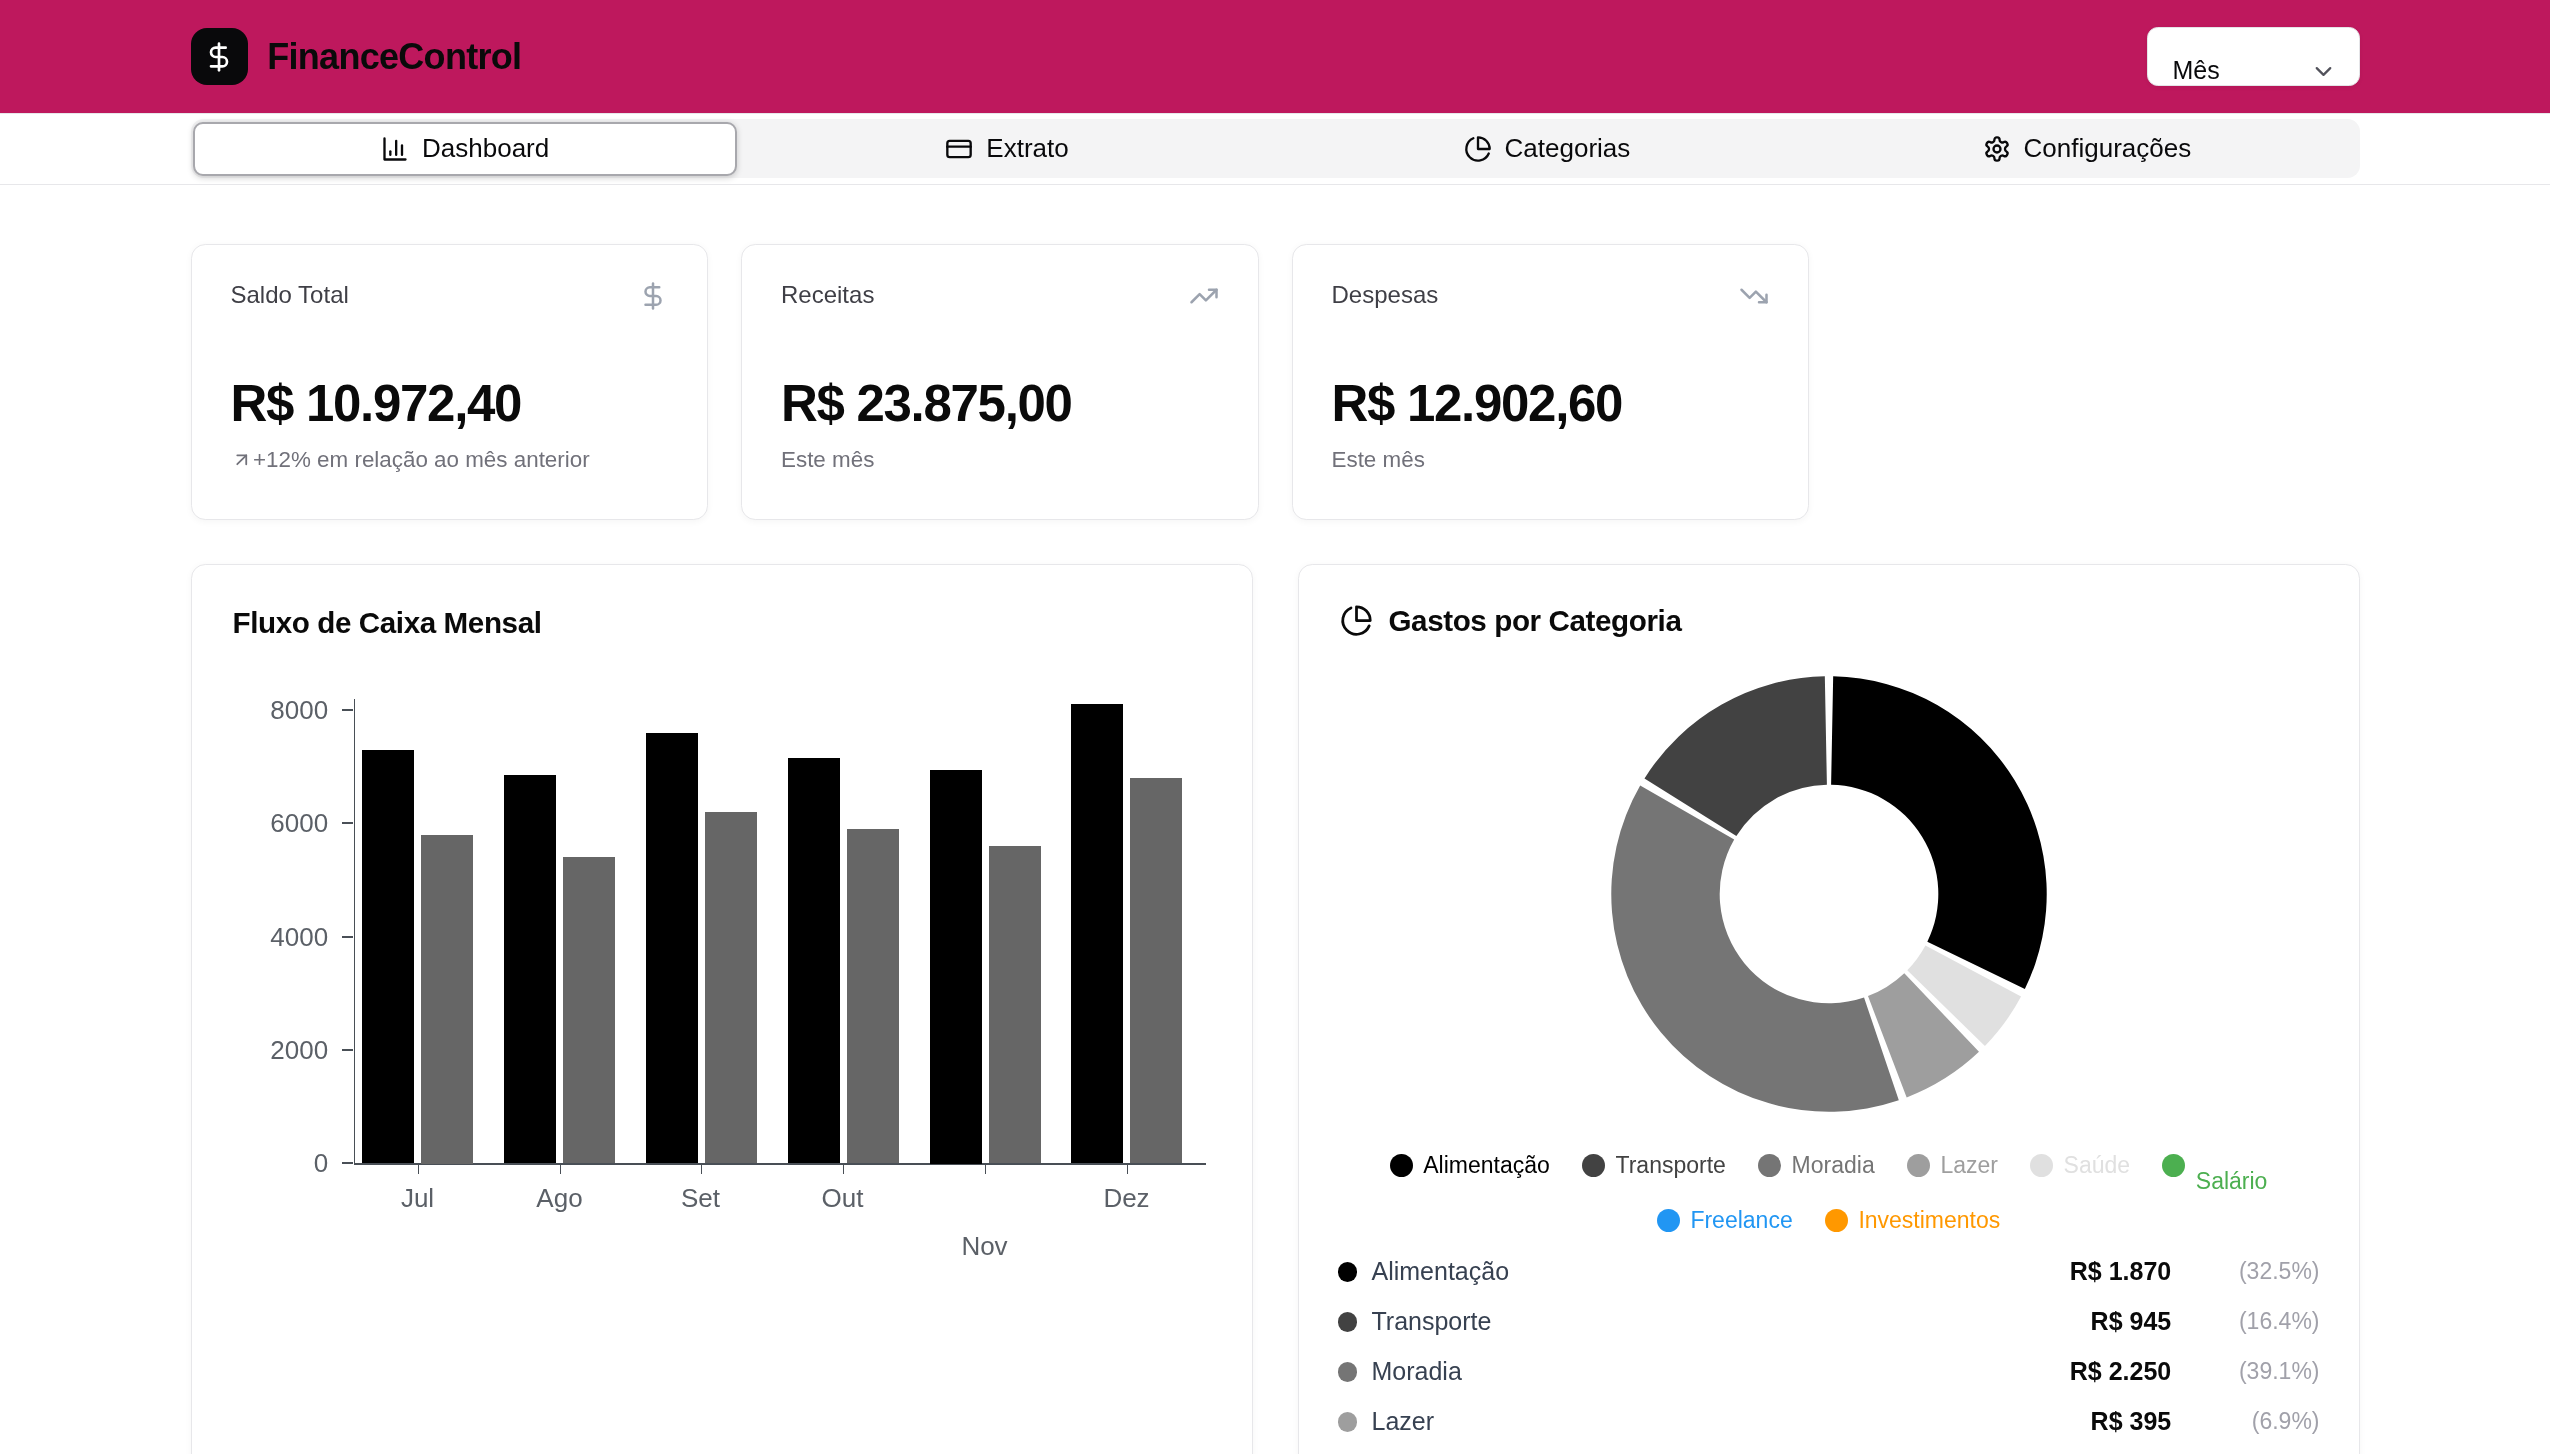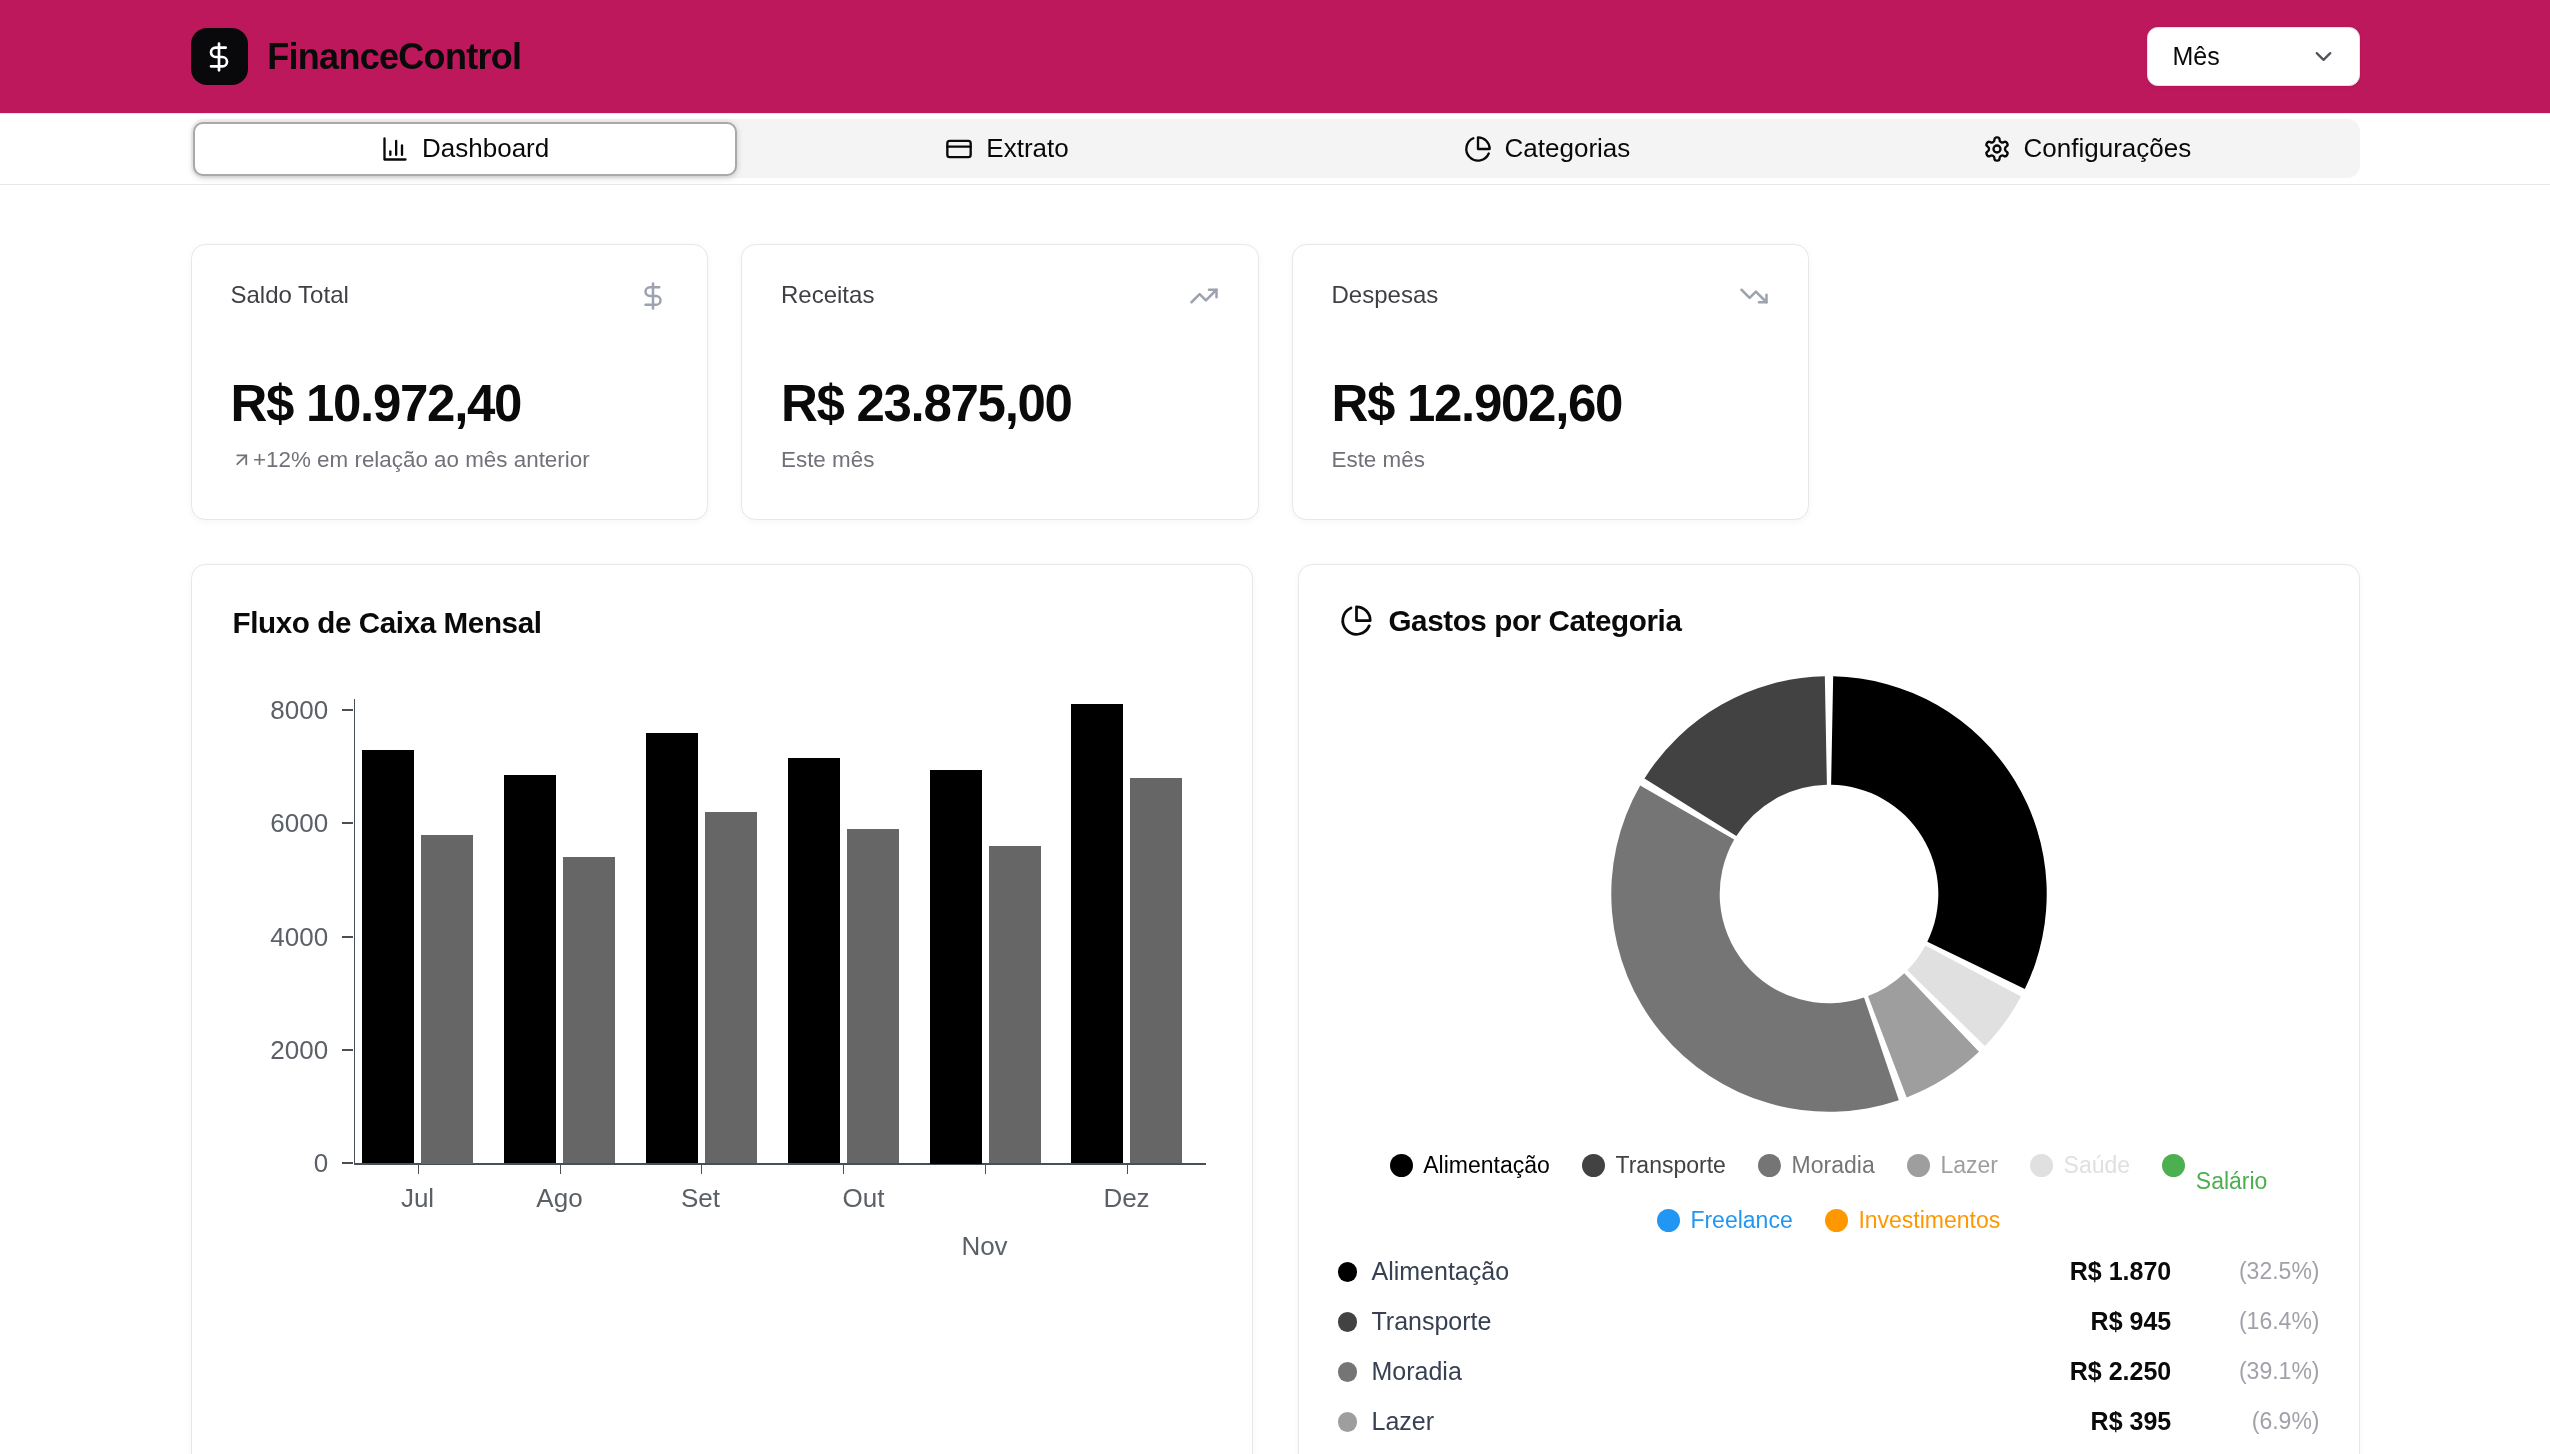--- a/index.html
+++ b/index.html
@@ -9,21 +9,21 @@
 
   
   .header { height:114px; border-bottom:1.8px solid #e7e7ea; background:#be185d; }
   .header .container { height:100%; display:flex; align-items:center; justify-content:space-between; }
   .brand { display:flex; align-items:center; gap:19.7px; }
   .brand-badge { width:57px; height:57px; background:#09090b; border-radius:16px;
                  display:flex; align-items:center; justify-content:center; }
   .brand-badge svg { width:32px; height:32px; stroke:#fff; }
   .brand-name { font-size:36px; font-weight:700; letter-spacing:-0.7px; }
   .period-select { width:213px; height:59px; border:1.8px solid #e4e4e7; border-radius:10.7px;
-                   background:#fff; display:flex; align-items:center; justify-content:space-between;
+                   background:#fff; display:flex; align-items:flex-end; justify-content:space-between;
                    padding:0 21.5px 0 25px; font-size:25px; color:#09090b;
                    box-shadow:0 1.8px 4.5px rgba(0,0,0,0.05); cursor:pointer; }
   .period-select svg { width:27px; height:27px; stroke:#52525b; }
 
   
   .tabs-band { border-bottom:1.8px solid #e7e7ea; background:#fff; padding:5.4px 0; }
   .tablist { height:59px; background:#f4f4f5; border-radius:12.5px; display:flex; align-items:stretch; padding:2.7px; }
   .tab { flex:1; display:flex; align-items:center; justify-content:center; gap:13px;
          font-size:26px; font-weight:500; color:#09090b; border-radius:9.9px; cursor:pointer; }
   .tab svg { width:28px; height:28px; stroke:#09090b; }
@@ -211,21 +211,21 @@
           <div class="bar" style="left: 371px; top: 292px; height: 306px; background: rgb(102, 102, 102);"></div>
           <div class="xtick" style="left: 368px; top: 598px;"></div>
           <div class="xtick-label" style="left: 368px; top: 618px;">Ago</div>
           <div class="bar" style="left: 454px; top: 168px; height: 430px; background: rgb(0, 0, 0);"></div>
           <div class="bar" style="left: 513px; top: 247px; height: 351px; background: rgb(102, 102, 102);"></div>
           <div class="xtick" style="left: 509px; top: 598px;"></div>
           <div class="xtick-label" style="left: 509px; top: 618px;">Set</div>
           <div class="bar" style="left: 596px; top: 193px; height: 405px; background: rgb(0, 0, 0);"></div>
           <div class="bar" style="left: 655px; top: 264px; height: 334px; background: rgb(102, 102, 102);"></div>
           <div class="xtick" style="left: 651px; top: 598px;"></div>
-          <div class="xtick-label" style="left: 672px; top: 618px;">Out</div>
+          <div class="xtick-label" style="left: 651px; top: 618px;">Out</div>
           <div class="bar" style="left: 738px; top: 205px; height: 394px; background: rgb(0, 0, 0);"></div>
           <div class="bar" style="left: 797px; top: 281px; height: 317px; background: rgb(102, 102, 102);"></div>
           <div class="xtick" style="left: 793px; top: 598px;"></div>
           <div class="xtick-label" style="left: 793px; top: 618px; margin-top: 48px;">Nov</div>
           <div class="bar" style="left: 879px; top: 139px; height: 459px; background: rgb(0, 0, 0);"></div>
           <div class="bar" style="left: 938px; top: 213px; height: 385px; background: rgb(102, 102, 102);"></div>
           <div class="xtick" style="left: 935px; top: 598px;"></div>
           <div class="xtick-label" style="left: 935px; top: 618px;">Dez</div>
         </div>
     </div>

